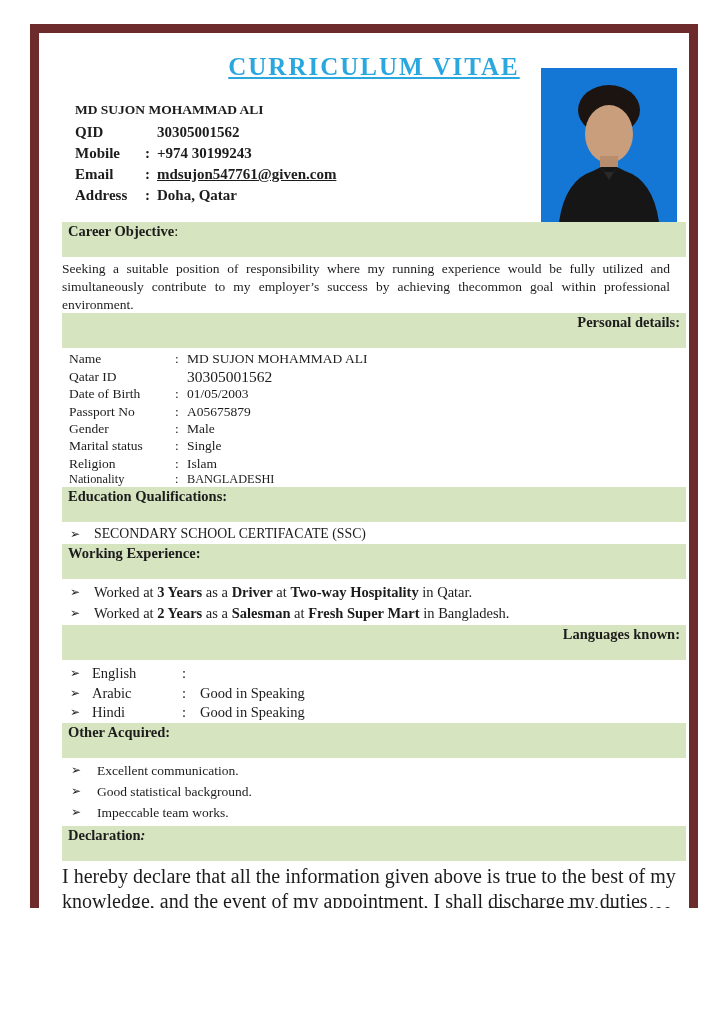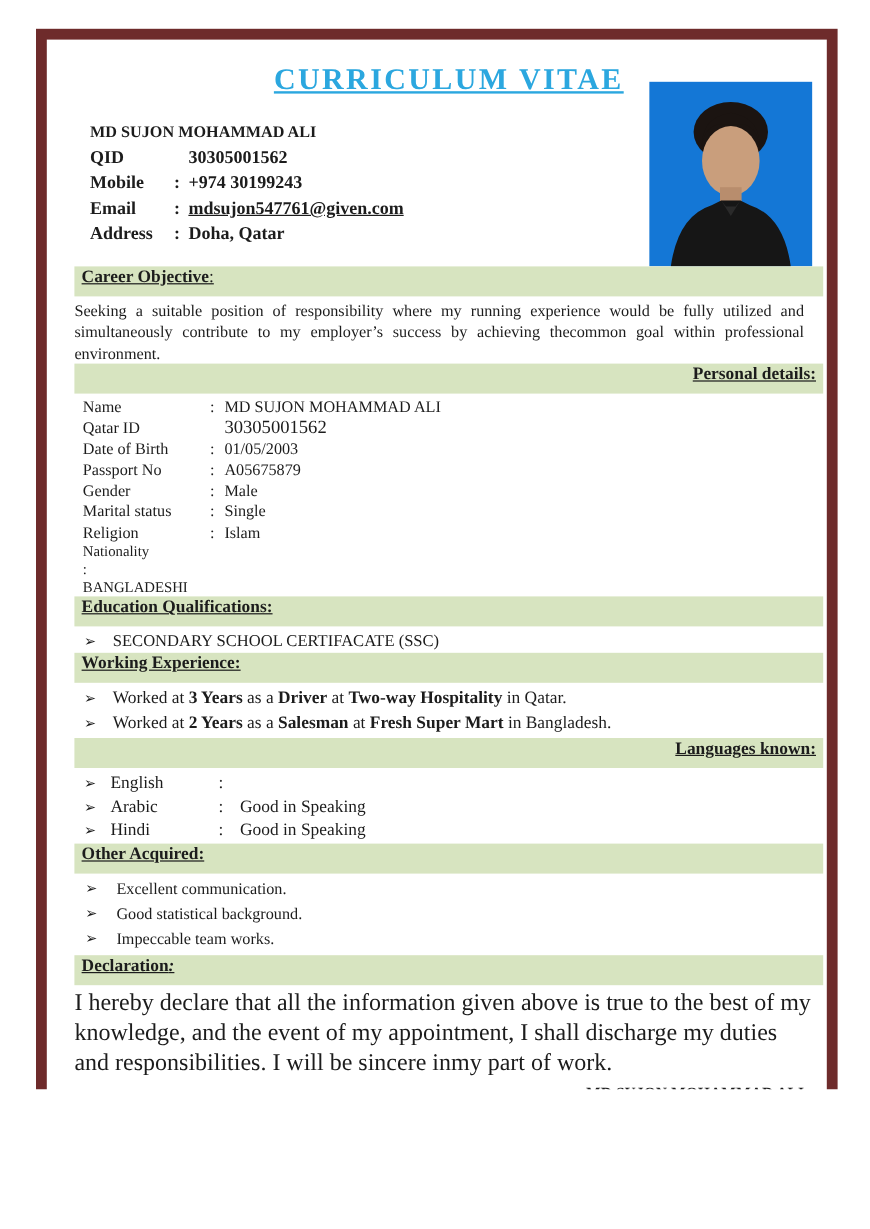--- a/index.html
+++ b/index.html
@@ -29,40 +29,40 @@
   .c-val.underline { text-decoration:underline; }
 
   
   .photo { position:absolute; left:541px; top:68px; width:136px; height:154px; }
   .photo svg { display:block; width:100%; height:100%; }
   .ph-bg { fill:var(--photo_blue, #1477d6); }
 
   
   .band {
     background:var(--band_green, #d7e4c0); font-weight:bold; font-size:14.5px;
-    line-height:15px; padding:2px 6px 8px; box-sizing:border-box; width:100%;text-decoration:underline;
+    line-height:15px; padding:2px 6px 18px; box-sizing:border-box; width:100%;
   }
   .band .reg { font-weight:normal; }
   .mt-career { margin-top:16px; }
   .mt-personal { margin-top:0px;text-align:right; }
   .mt-education { margin-top:0px; }
   .mt-working { margin-top:1px; }
   .mt-languages { margin-top:1px;text-align:right; }
   .mt-other { margin-top:0px; }
   .mt-declaration { margin-top:2px; }
 
   .obj { margin:3px 0 0; font-size:13.5px; line-height:17.8px; text-align:justify; padding-right:16px; }
 
   
   .pd { margin-top:2px; }
   .p-row { display:flex; font-size:13.5px; line-height:17.4px; padding-left:7px; }
   .p-label { width:106px; }
   .p-sep { width:12px; }
   .p-val.big { font-size:15.5px; }
-  .p-row.small { font-size:12.3px; line-height:15px;flex-direction:column; }
+  .p-row.small { font-size:12.3px; line-height:15px; }
 
   
   .li { display:flex; padding-left:8px; }
   .glyph { width:24px; flex:none; font-size:12px; }
   .ssc { margin-top:3px; font-size:13.8px; line-height:18px; }
   .exp { margin-top:3px; }
   .exp .li { font-size:14.5px; line-height:21px; }
   .langs { margin-top:4px; }
   .lang-row { display:flex; padding-left:8px; font-size:14.5px; line-height:19.5px; }
   .lang-row .glyph { width:22px; }

